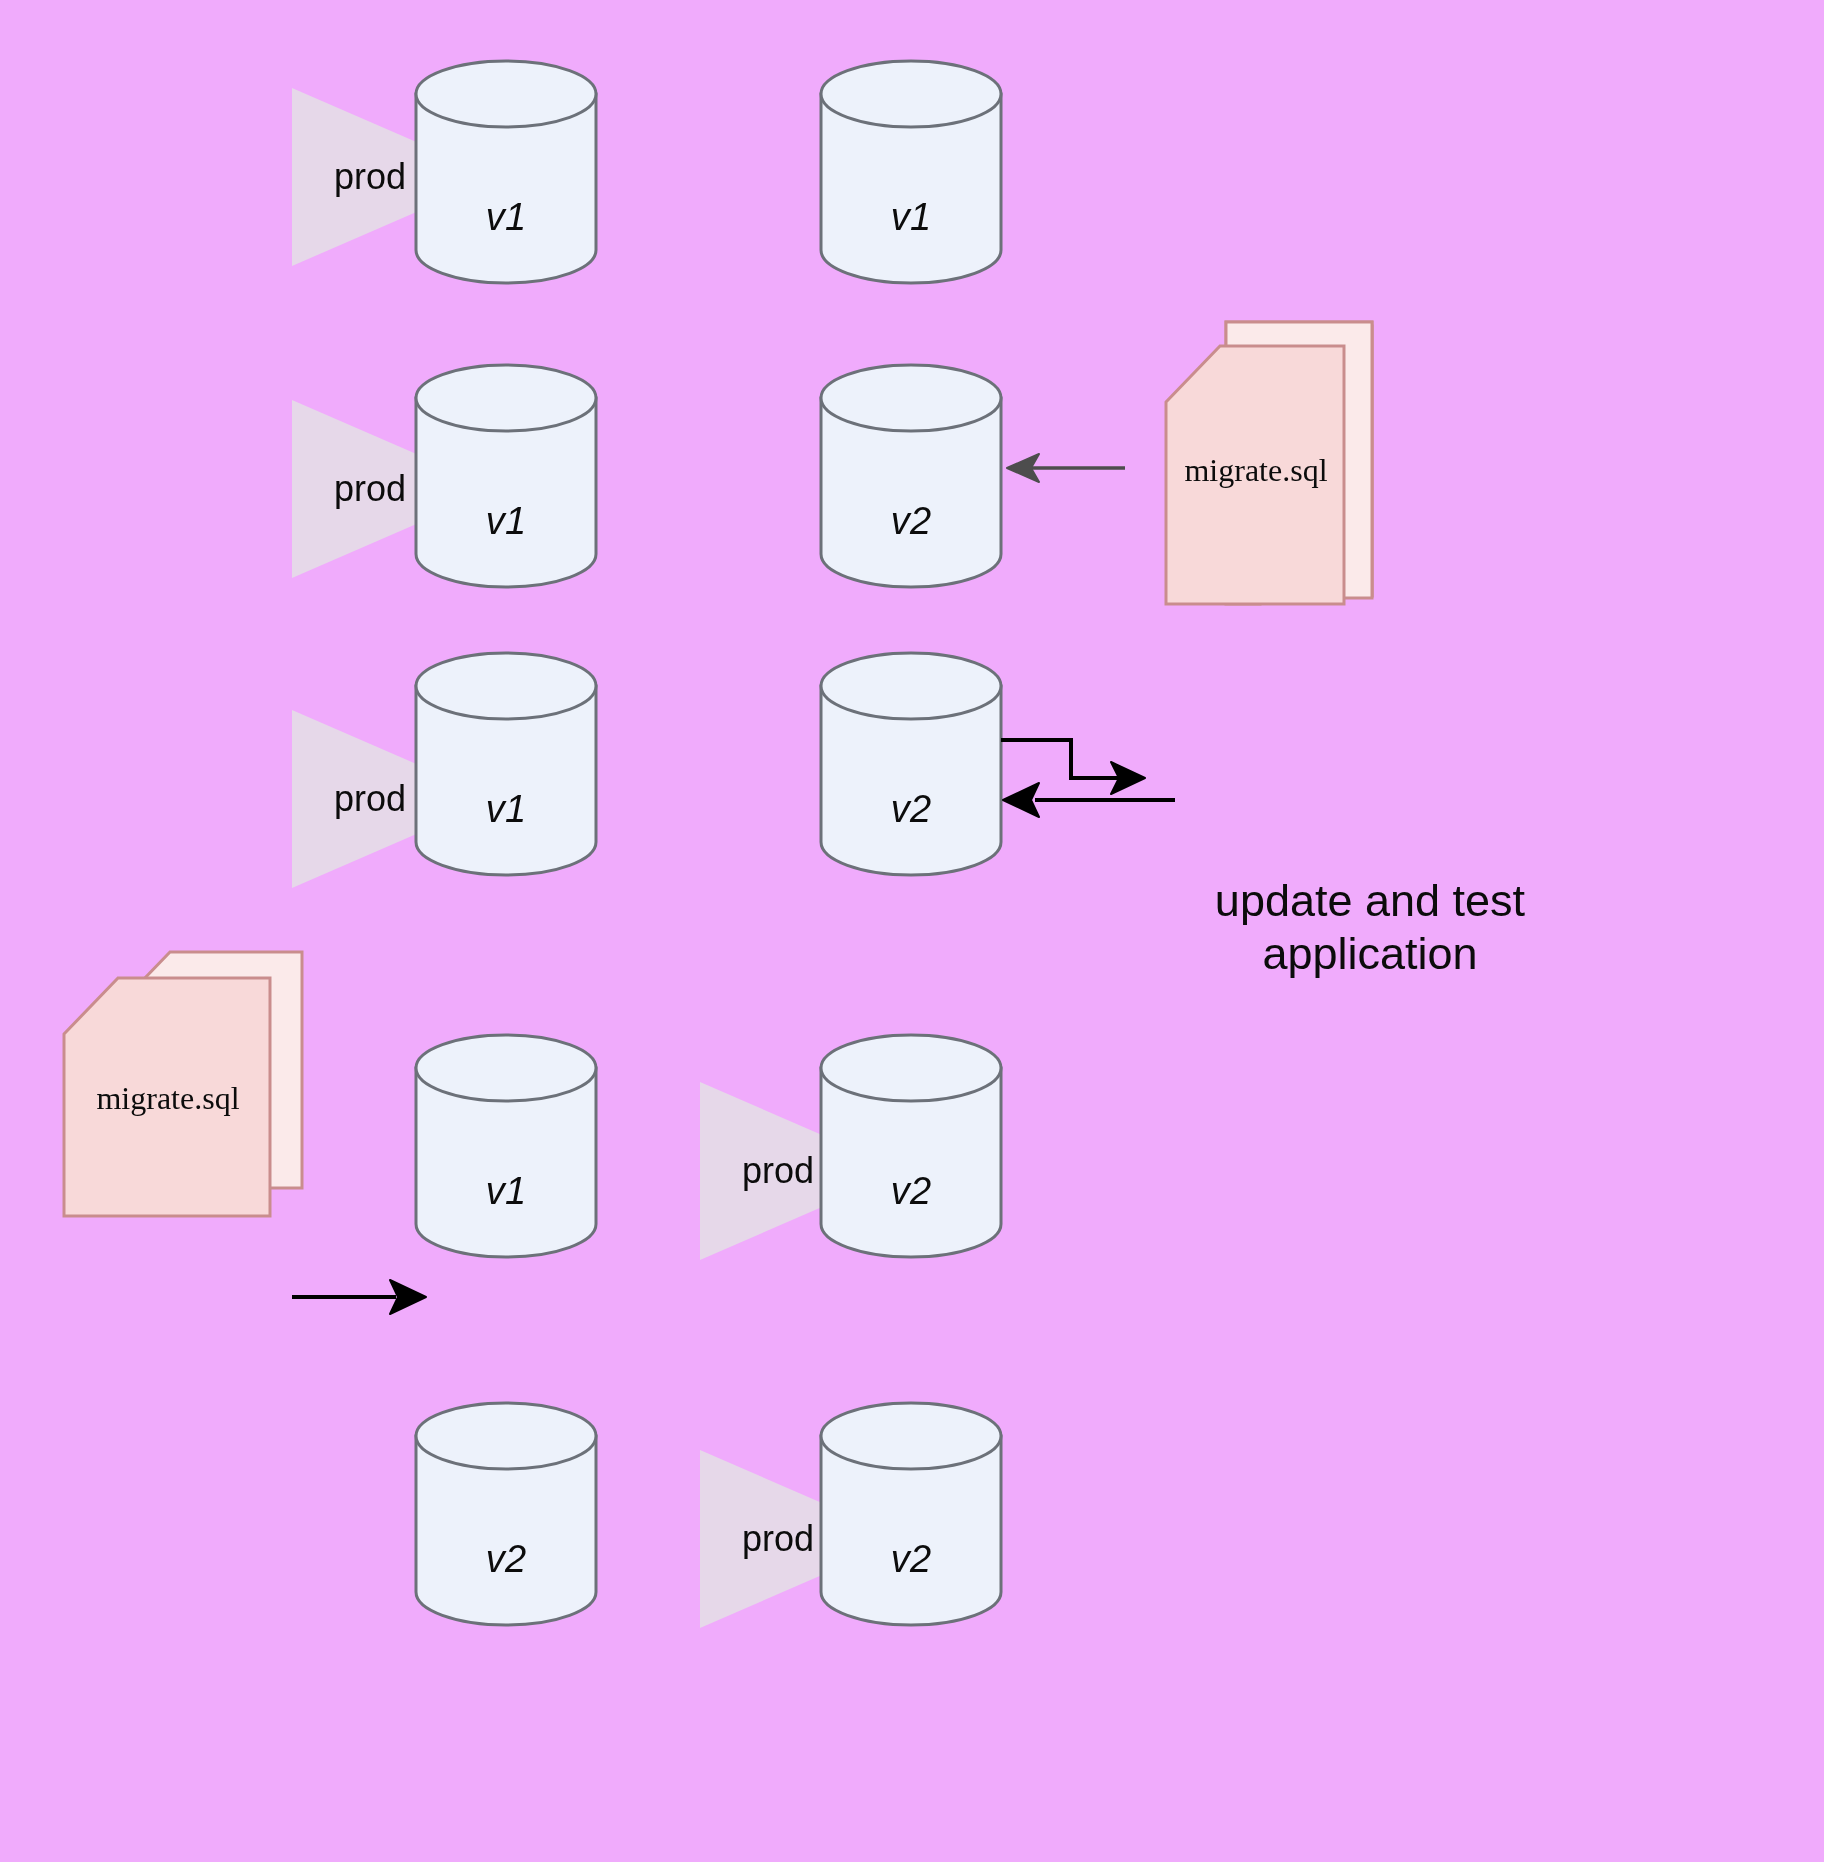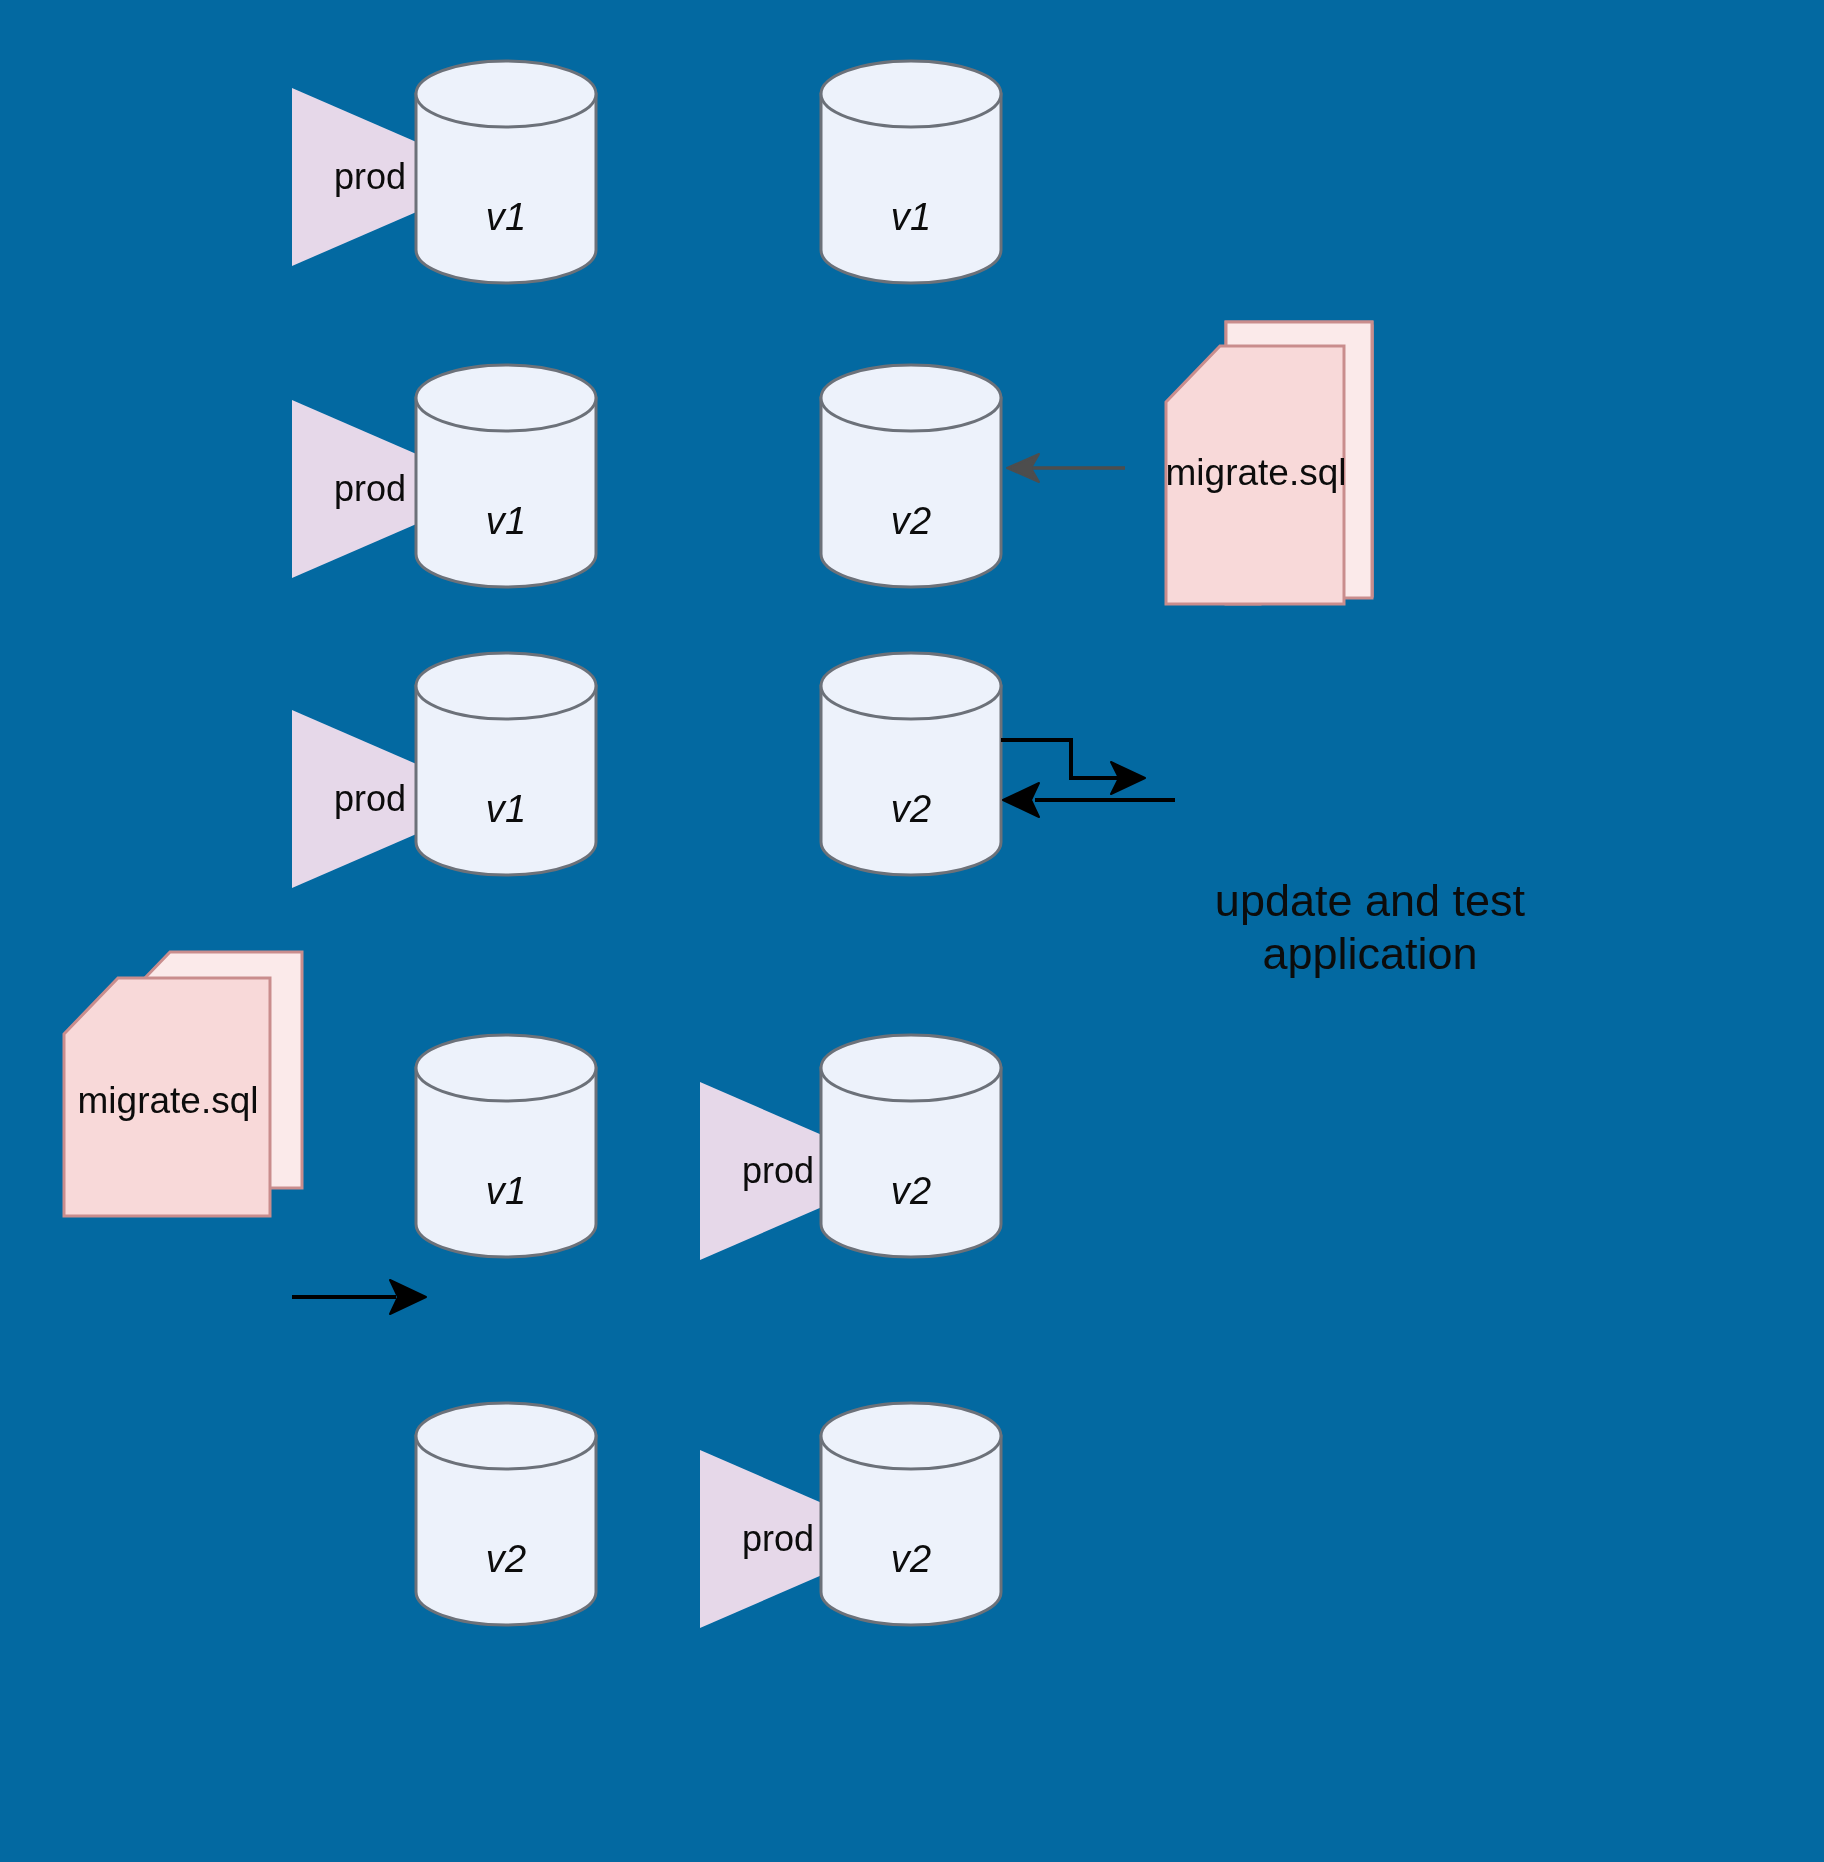--- a/index.html
+++ b/index.html
@@ -1,32 +1,32 @@
 <!DOCTYPE html>
 <html><head>
 <meta charset="utf-8">
 <style>
   html,body{margin:0;padding:0;background:#ffffff;}
   body{width:1824px;height:1862px;font-family:"Liberation Sans",sans-serif;}
-  #canvas{position:relative;width:1824px;height:1862px;overflow:hidden;background:#0369a1;}
+  #canvas{position:relative;width:1824px;height:1862px;overflow:hidden;background:#f0abfc;}
   .node{position:absolute;}
   .cyl-label{
     position:absolute;left:0;right:0;text-align:center;
     font-family:"Liberation Sans",sans-serif;
     font-size:38px;color:#0c0c0c;letter-spacing:.2px;font-style:italic;
   }
   .tri-label{
     position:absolute;text-align:center;
     font-family:"Liberation Sans",sans-serif;
     font-size:36px;color:#0c0c0c;white-space:nowrap;
   }
   .doc-label{
     position:absolute;text-align:center;
-    font-family:Liberation Sans, sans-serif;
-    font-size:37px;color:#0c0c0c;white-space:nowrap;
+    font-family:Liberation Serif, serif;
+    font-size:32px;color:#0c0c0c;white-space:nowrap;
   }
   .edge-label{
     position:absolute;
     font-family:"Liberation Sans",sans-serif;
     font-size:45px;line-height:1.18;color:#0c0c0c;text-align:center;
   }
   svg{display:block;overflow:visible;}
 </style>
 </head>
 <body>

